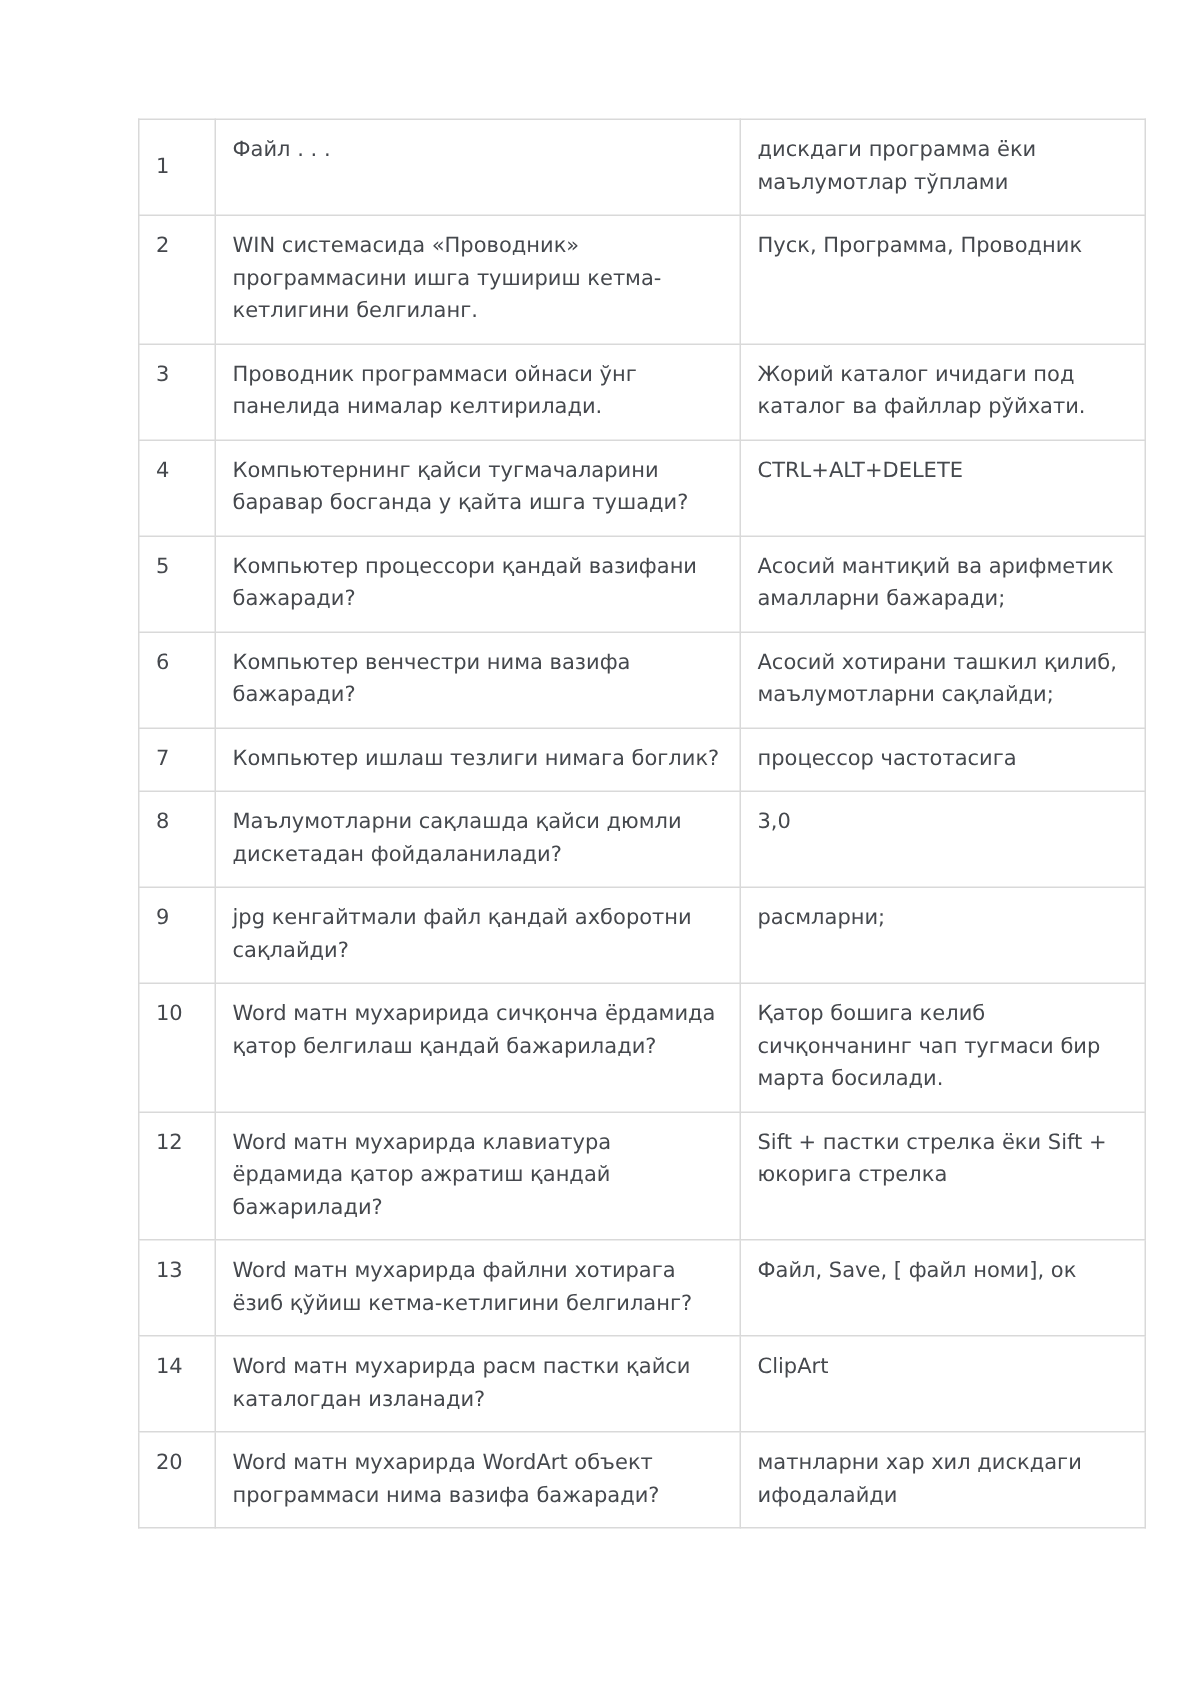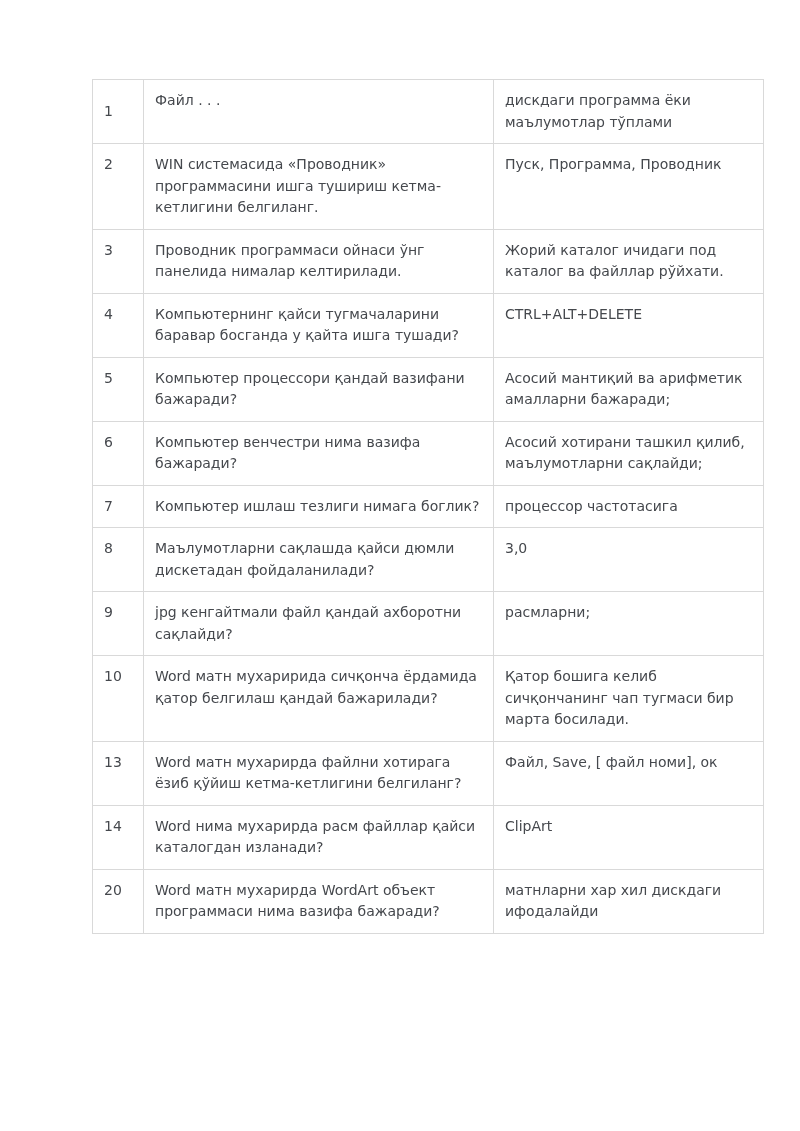--- a/index.html
+++ b/index.html
@@ -104,30 +104,35 @@
     <td class="a">расмларни;</td>
   </tr>
 
   <tr>
     <td class="num">10</td>
     <td class="q">Word матн мухаририда сичқонча ёрдамида қатор белгилаш қандай бажарилади?</td>
     <td class="a">Қатор бошига келиб сичқончанинг чап тугмаси бир марта босилади.</td>
   </tr>
 
 
+  <tr>
+    <td class="num">12</td>
+    <td class="q">Word матн мухарирда клавиатура ёрдамида қатор ажратиш қандай бажарилади?</td>
+    <td class="a">Sift + пастки стрелка ёки Sift + юкорига стрелка</td>
+  </tr>
 
   <tr>
     <td class="num">13</td>
     <td class="q">Word матн мухарирда файлни хотирага ёзиб қўйиш кетма-кетлигини белгиланг?</td>
     <td class="a">Файл, Save, [ файл номи], ок</td>
   </tr>
 
   <tr>
     <td class="num">14</td>
-    <td class="q">Word нима мухарирда расм файллар қайси каталогдан изланади?</td>
+    <td class="q">Word матн мухарирда расм пастки қайси каталогдан изланади?</td>
     <td class="a">ClipArt</td>
   </tr>
 
   <tr>
     <td class="num">20</td>
     <td class="q">Word матн мухарирда WordArt объект программаси нима вазифа бажаради?</td>
     <td class="a">матнларни хар хил дискдаги ифодалайди</td>
   </tr>
 </tbody>
   </table>

